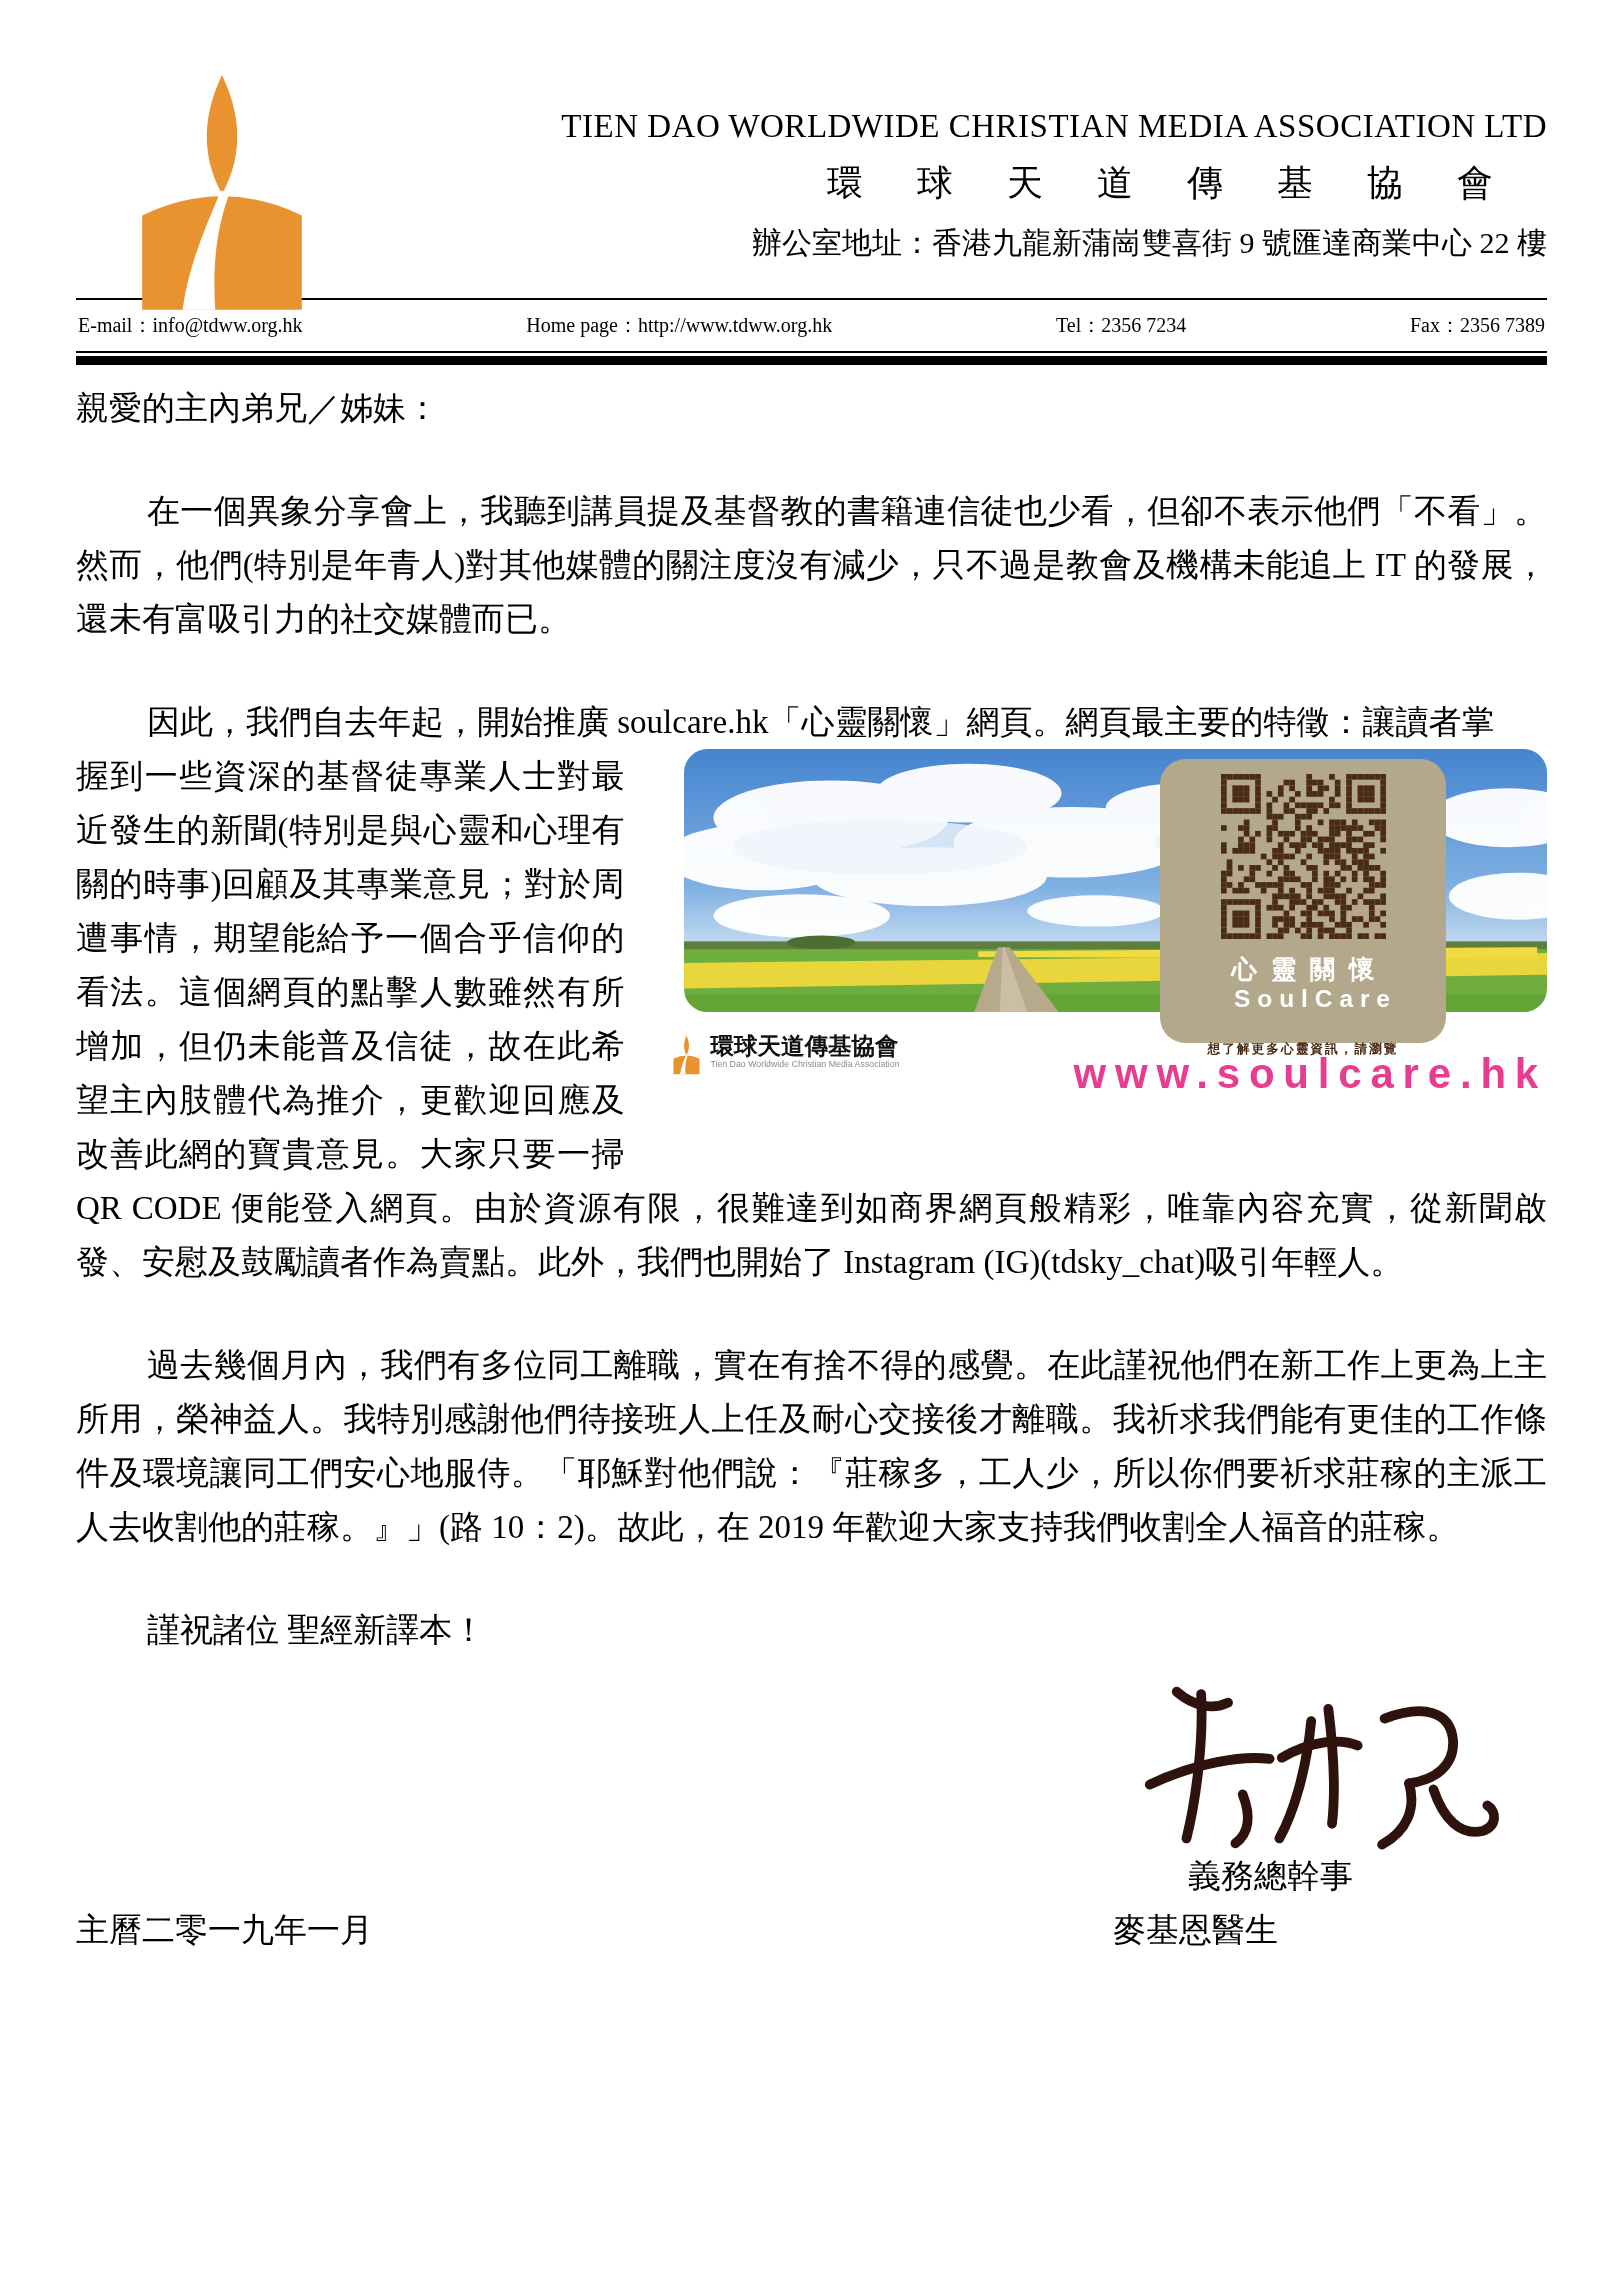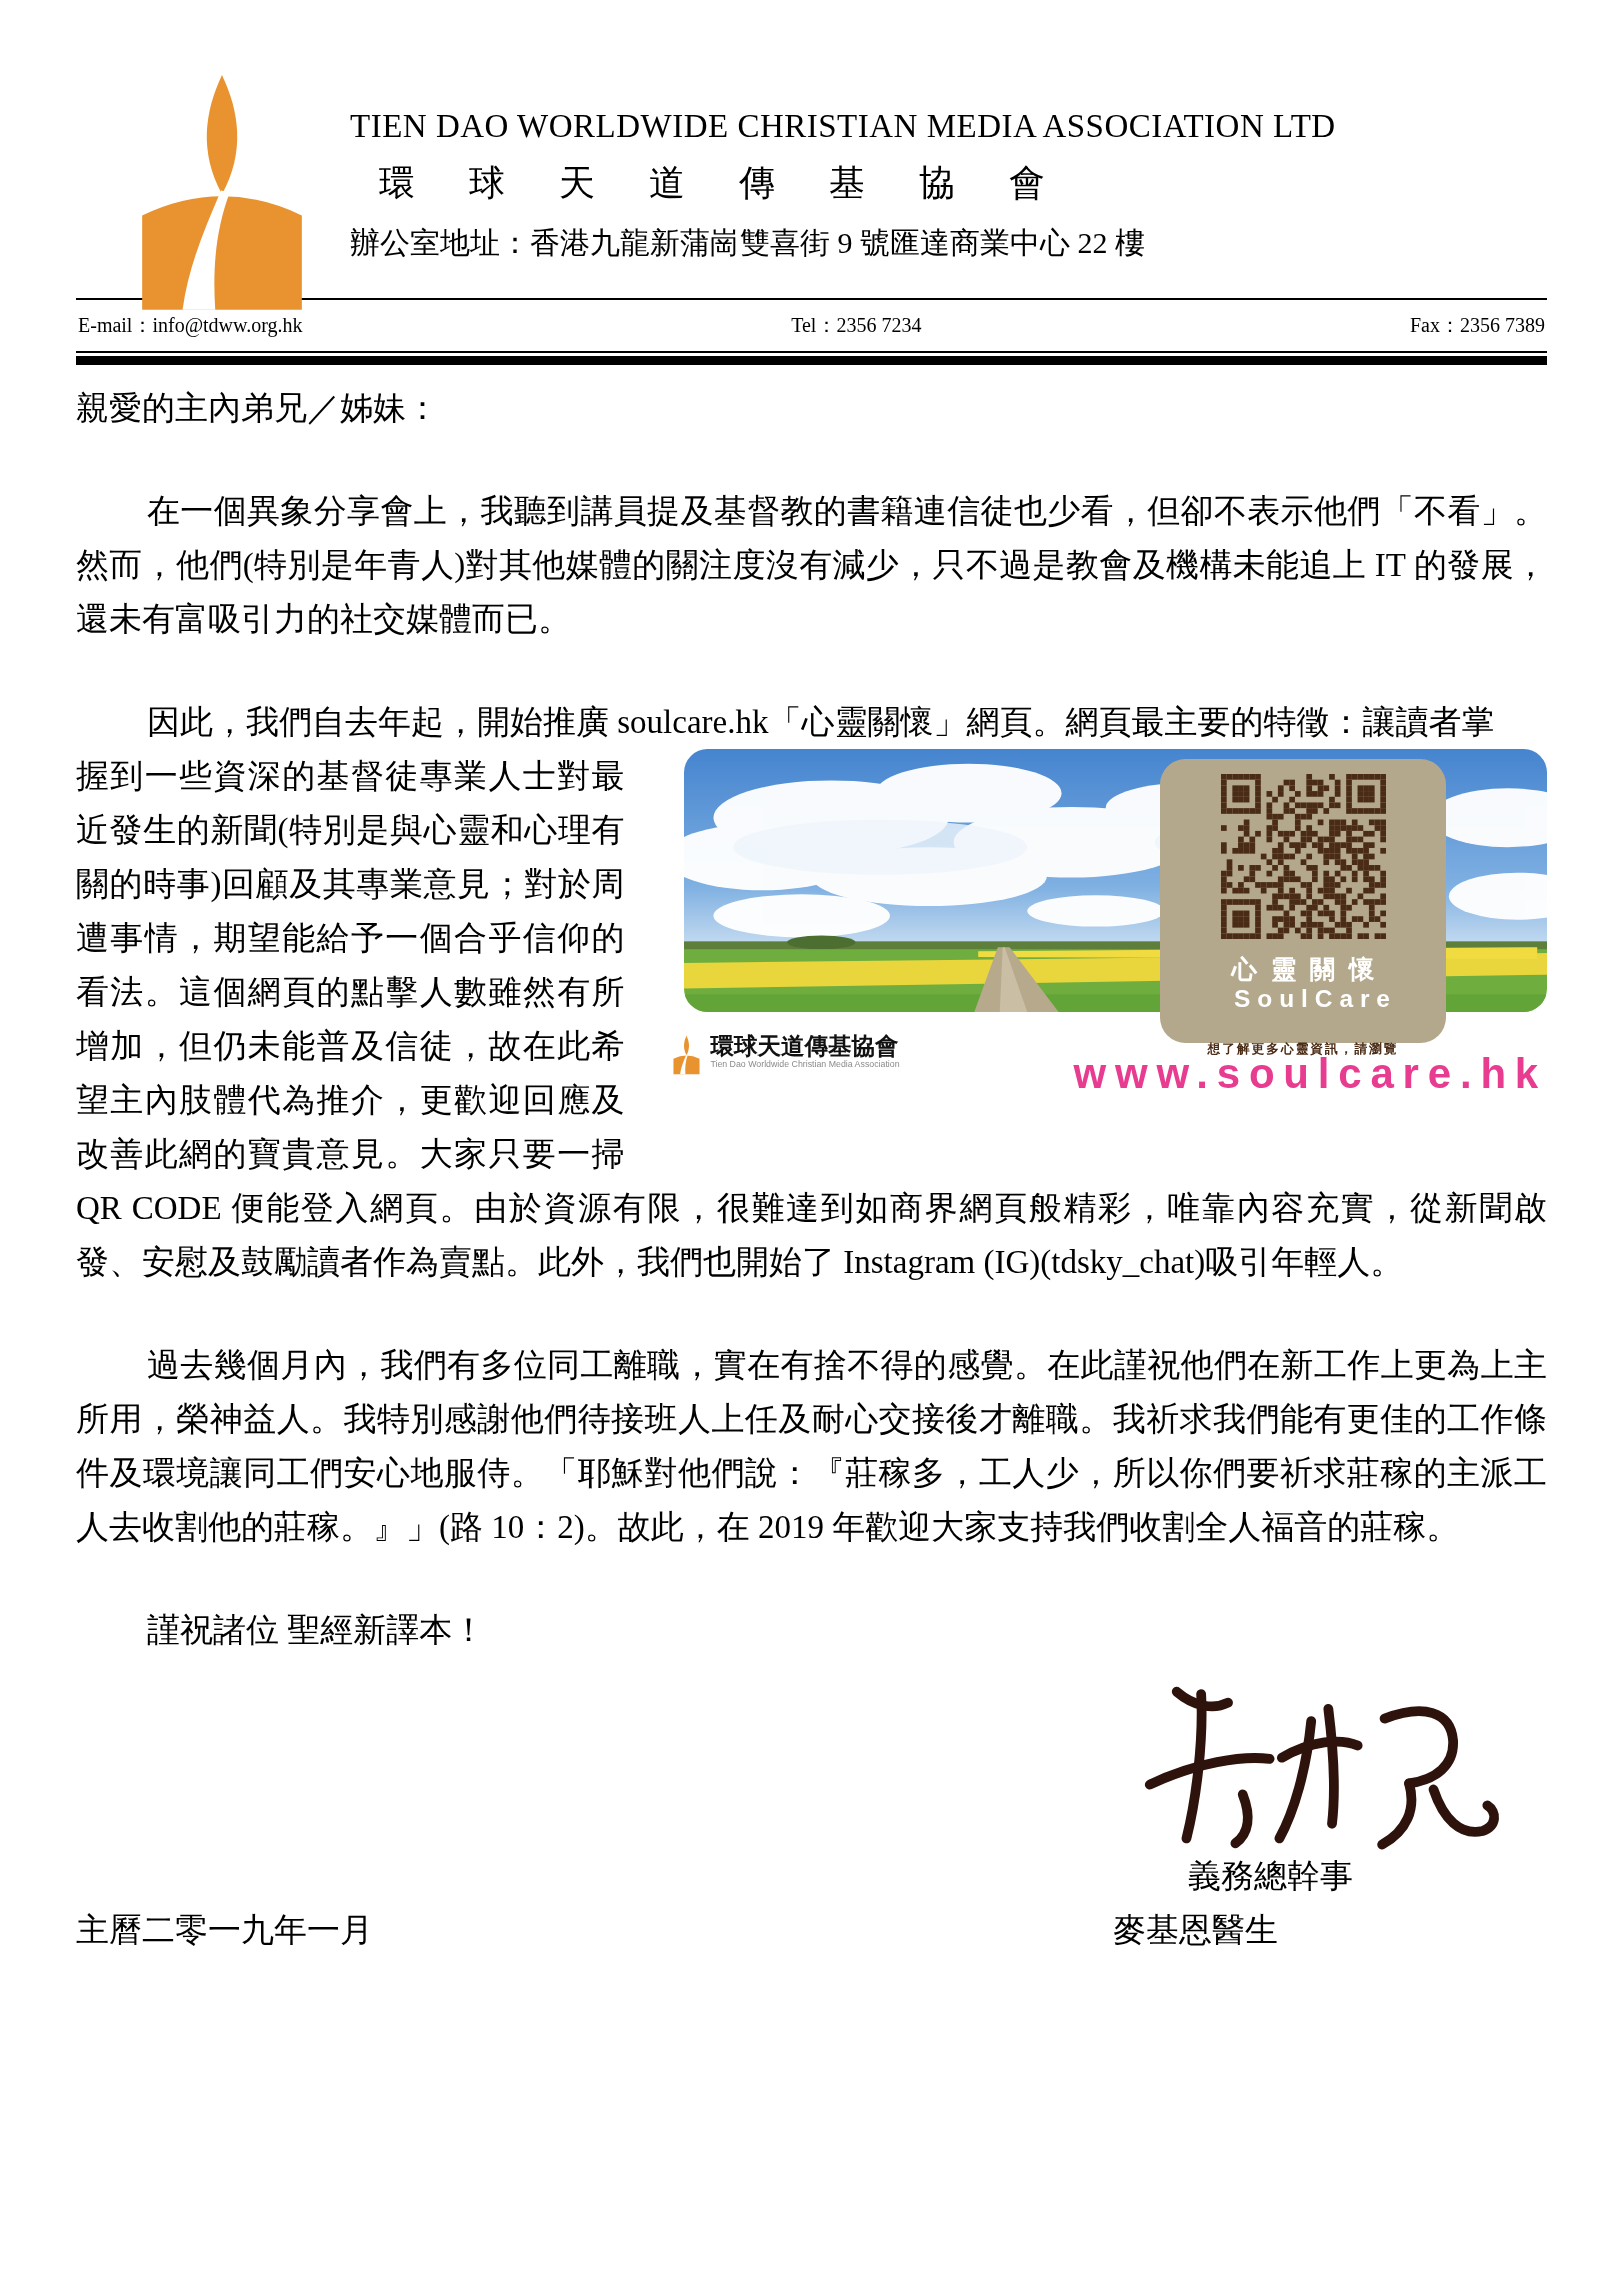--- a/index.html
+++ b/index.html
@@ -6,21 +6,21 @@
   body{
     width:1621px;height:2293px;position:relative;
     font-family:"Liberation Serif","DejaVu Serif",serif;
     color:#000;
   }
   .page{padding:51px 74px 0 76px;position:relative;}
 
   
   .letterhead{position:relative;min-height:247px;}
   .org-logo{position:absolute;left:45px;top:17.6px;width:202px;height:241px;}
-  .head-text{margin-left:274px;text-align:left;padding-top:57px;}
+  .head-text{margin-left:274px;text-align:right;padding-top:57px;}
   .org-en{font-size:33px;letter-spacing:0.5px;white-space:nowrap;}
   .org-zh{font-size:36px;letter-spacing:54px;margin-top:13.7px;white-space:nowrap;padding-left:29px;}
   .org-addr{font-size:30px;margin-top:15.7px;white-space:nowrap;}
 
   
   .contact{
     border-top:2.9px solid #000;
     border-bottom:2px solid #000;
     padding:11.8px 2px 11.8px 2px;
     display:flex;justify-content:space-between;align-items:baseline;
@@ -90,20 +90,21 @@
     </svg>
     <div class="head-text">
       <div class="org-en">TIEN DAO WORLDWIDE CHRISTIAN MEDIA ASSOCIATION LTD</div>
       <div class="org-zh">環球天道傳基協會</div>
       <div class="org-addr">辦公室地址：香港九龍新蒲崗雙喜街 9 號匯達商業中心 22 樓</div>
     </div>
   </div>
 
   <div class="contact">
     <span>E-mail：info@tdww.org.hk</span>
+    <span>Home page：http://www.tdww.org.hk</span>
     <span>Tel：2356 7234</span>
     <span>Fax：2356 7389</span>
   </div>
   <div class="thickbar"></div>
 
   <div class="letter-body">
 
     <p class="salutation">親愛的主內弟兄／姊妹：</p>
 
 

